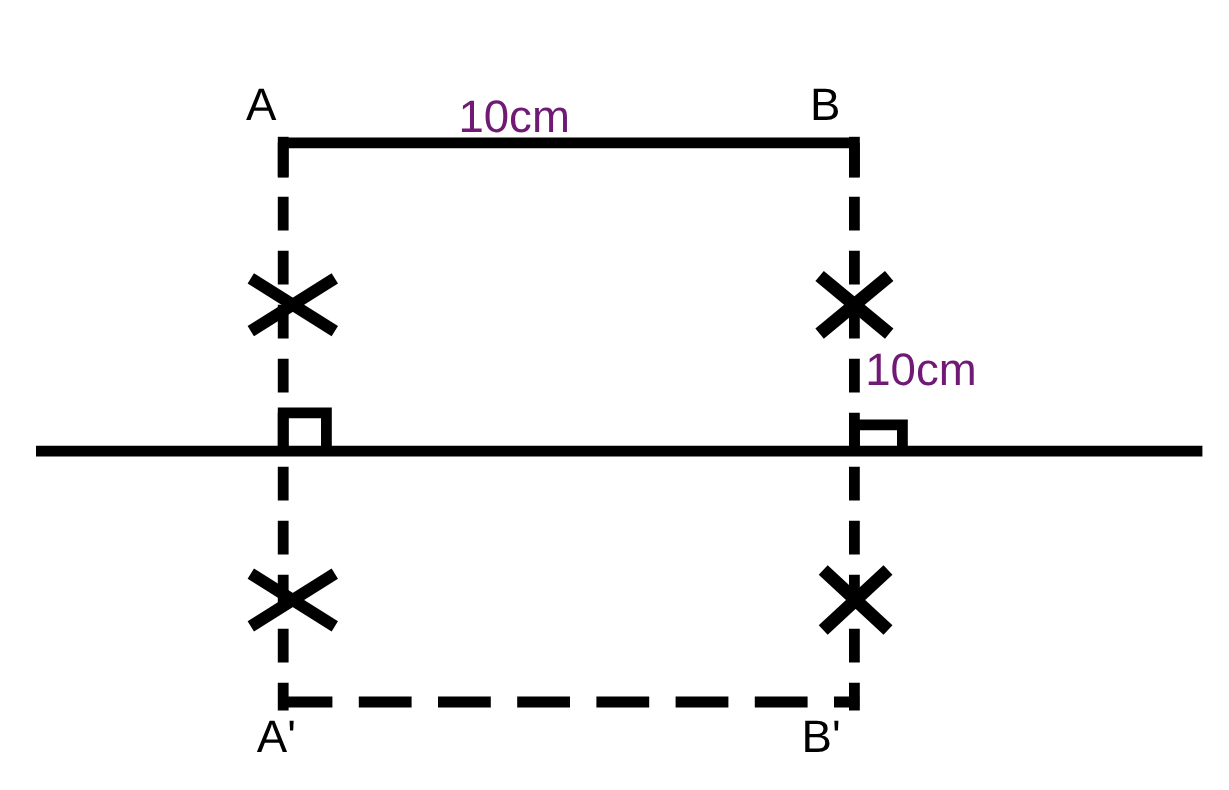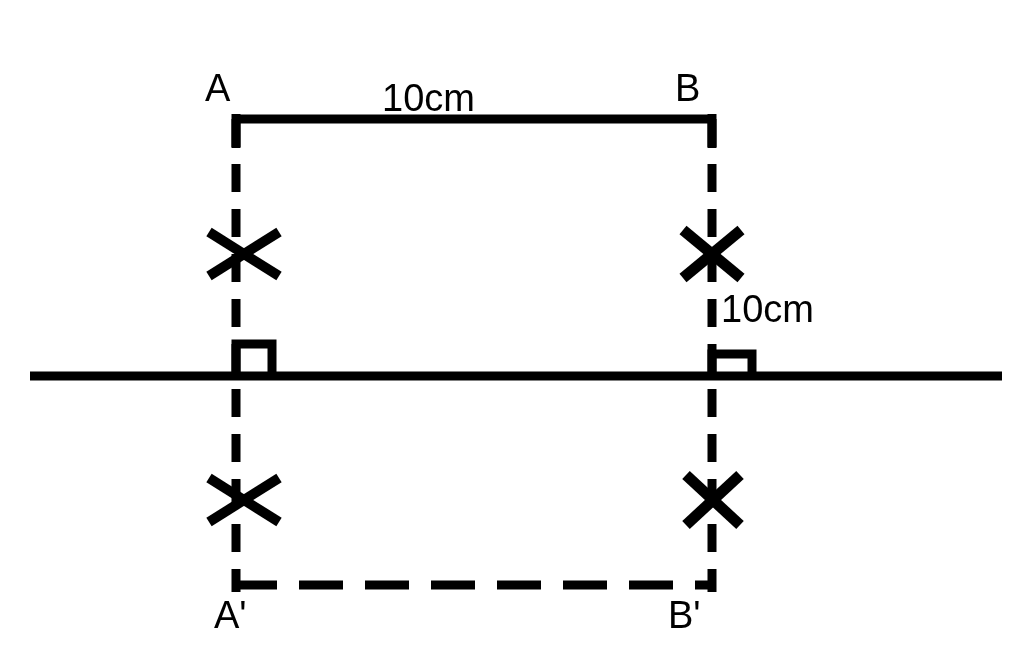--- a/index.html
+++ b/index.html
@@ -33,21 +33,21 @@
     color: #000000;
     line-height: 1;
     white-space: nowrap;
     user-select: none;
   }
   .measure-label {
     position: absolute;
     font-family: "Liberation Sans", sans-serif;
     font-size: 38px;
     font-weight: 400;
-    color: #000000;
+    color: #701a75;
     line-height: 1;
     white-space: nowrap;
     user-select: none;
   }
 </style>
 </head>
 <body>
 
 <div id="canvas-wrap">
 

